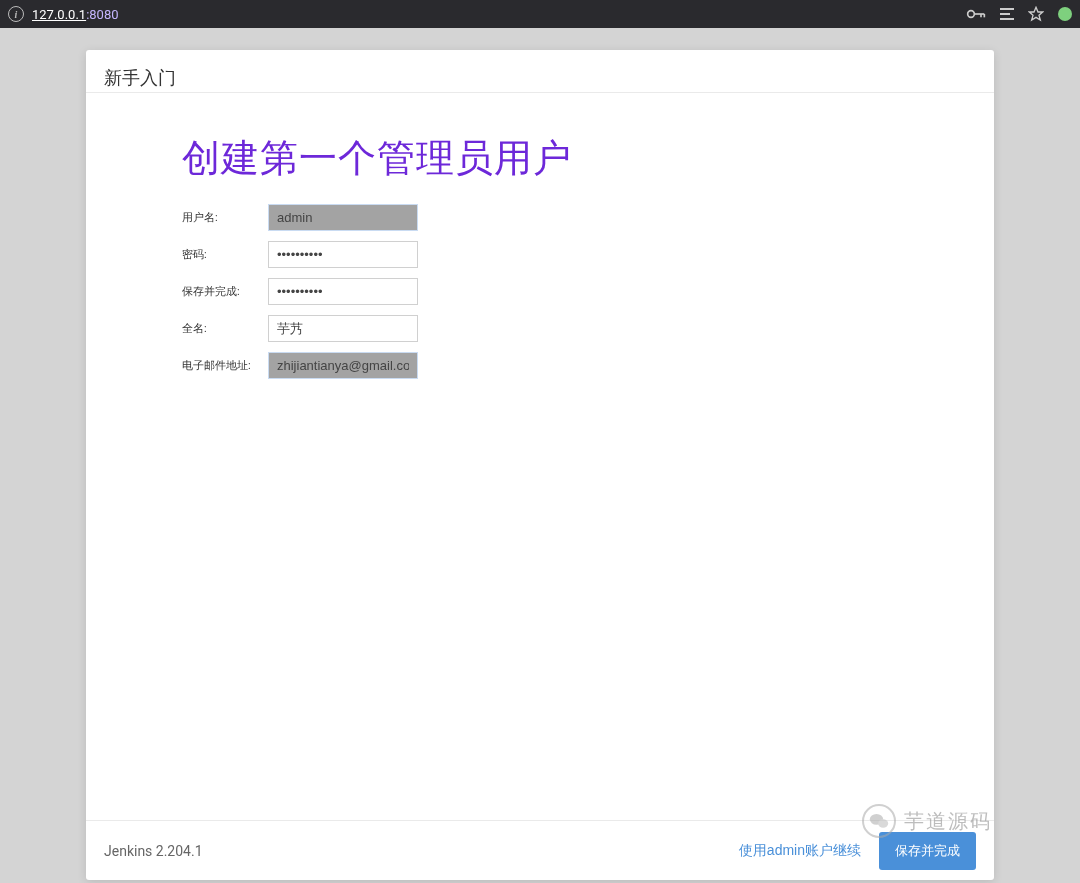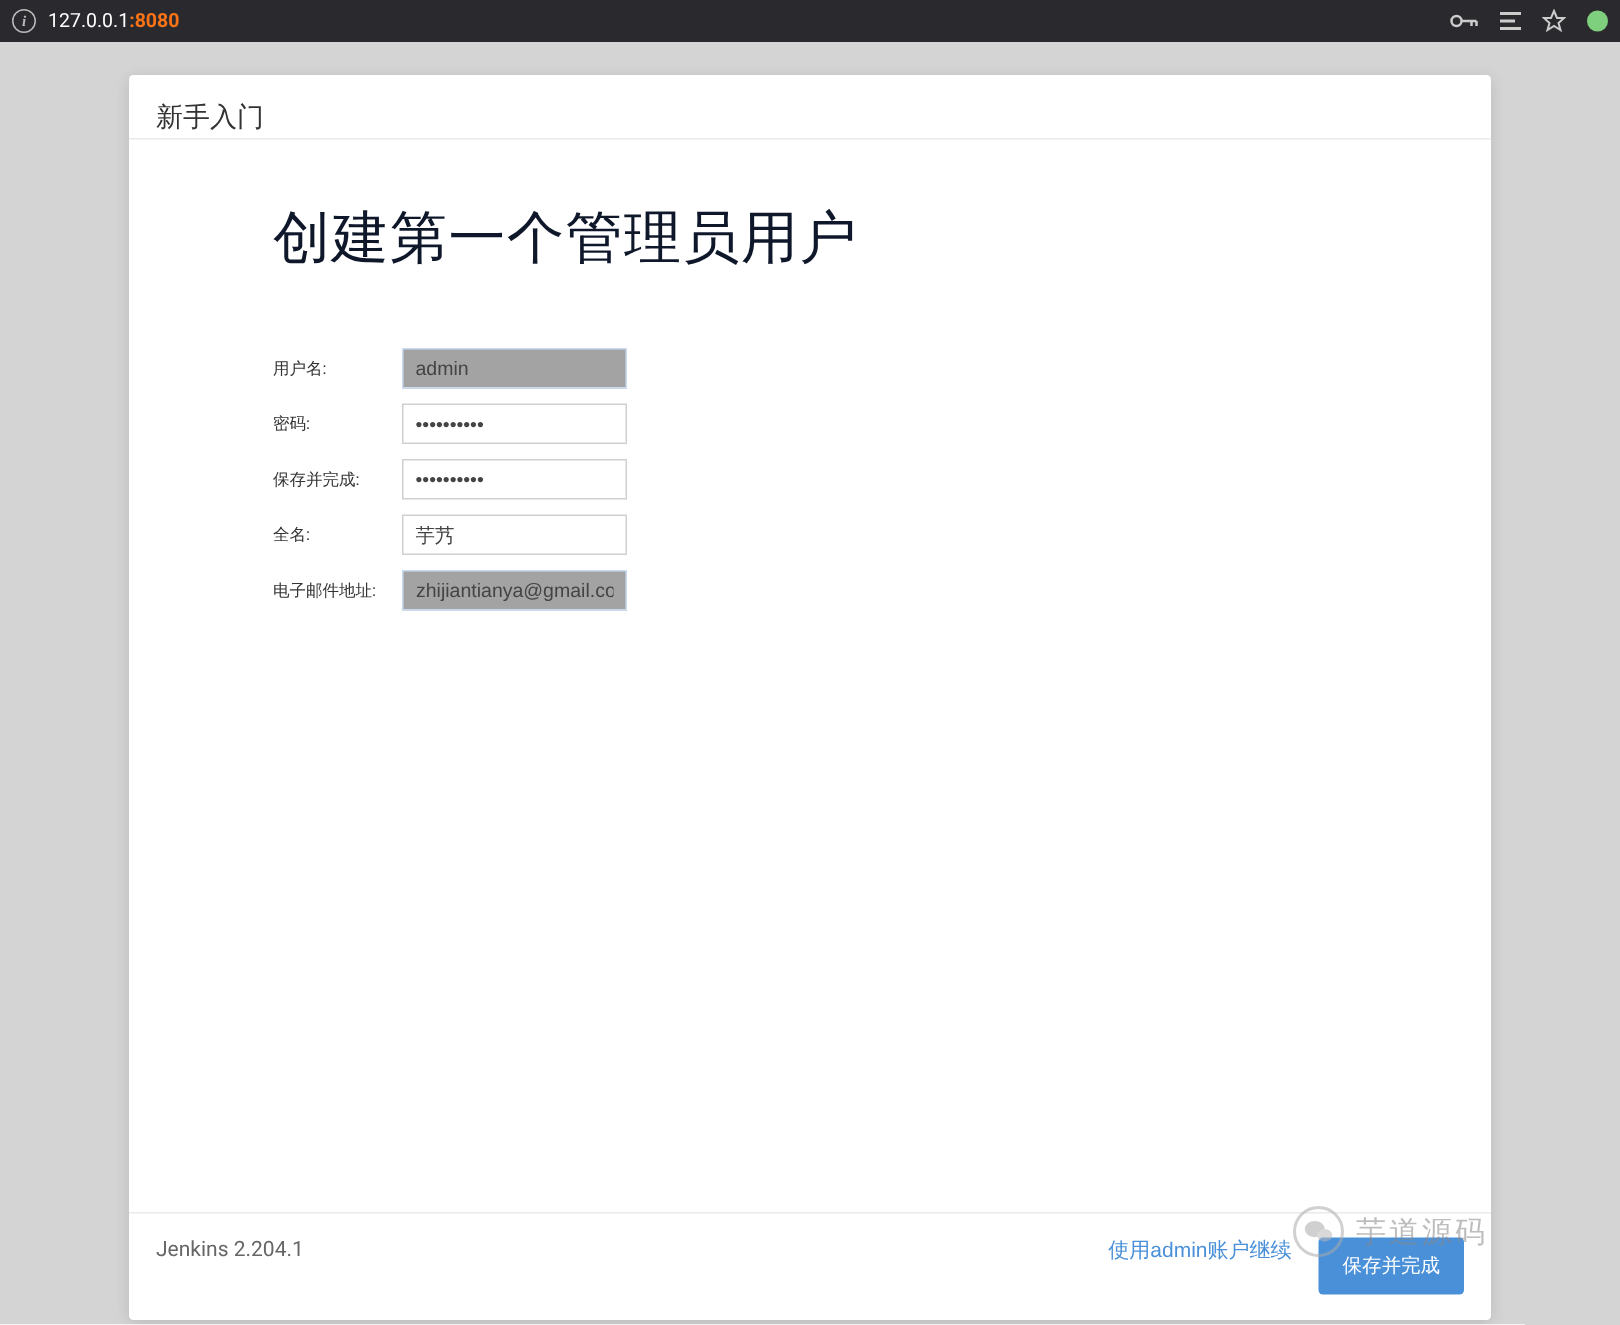--- a/index.html
+++ b/index.html
@@ -28,22 +28,22 @@
       display: inline-flex;
       align-items: center;
       justify-content: center;
       font-size: 10px;
       color: #bbb;
       margin-right: 8px;
       font-style: italic;
       font-weight: bold;
       font-family: serif;
     }
-    .url-host { color: #fff; }
-    .url-port { color: #f97316; font-weight: bold; }
+    .url-host { color: #fff; text-decoration: underline; }
+    .url-port { color: #c4b5fd; }
     .browser-right {
       position: absolute;
       right: 8px;
       display: flex;
       align-items: center;
       gap: 14px;
     }
     .browser-right .toolbar-icon { color: #ccc; display:inline-flex; }
     .green-dot {
       width: 14px; height: 14px; border-radius: 50%;
@@ -73,22 +73,22 @@
       color: #333;
     }
     .modal-body {
       flex: 1;
       padding: 40px 0 0 96px;
       overflow: auto;
     }
     .page-title {
       font-size: 38px;
       font-weight: 400;
-      color: #0f172a;
-      margin-bottom: 48px;
+      color: #6d28d9;
+      margin-bottom: 20px;
       letter-spacing: 1px;
     }
     .form-row {
       display: flex;
       align-items: center;
       margin-bottom: 10px;
     }
     .form-label {
       width: 86px;
       font-size: 11px;
@@ -102,24 +102,24 @@
       padding: 0 8px;
       font-size: 13px;
       color: #444;
       background: #fff;
     }
     .form-input.hl {
       background: #a3a3a3;
       border: 1px solid #c9dbf2;
     }
     .modal-footer {
-      height: 72px;
+      height: 60px;
       border-top: 1px solid #eaeaea;
       display: flex;
-      align-items: flex-start;
+      align-items: center;
       padding: 16px 18px;
       font-size: 14px;
       color: #666;
     }
     .modal-footer .left { flex: 1; }
     .link-btn {
       color: #4a90d9;
       font-size: 14px;
       background: none;
       border: none;

